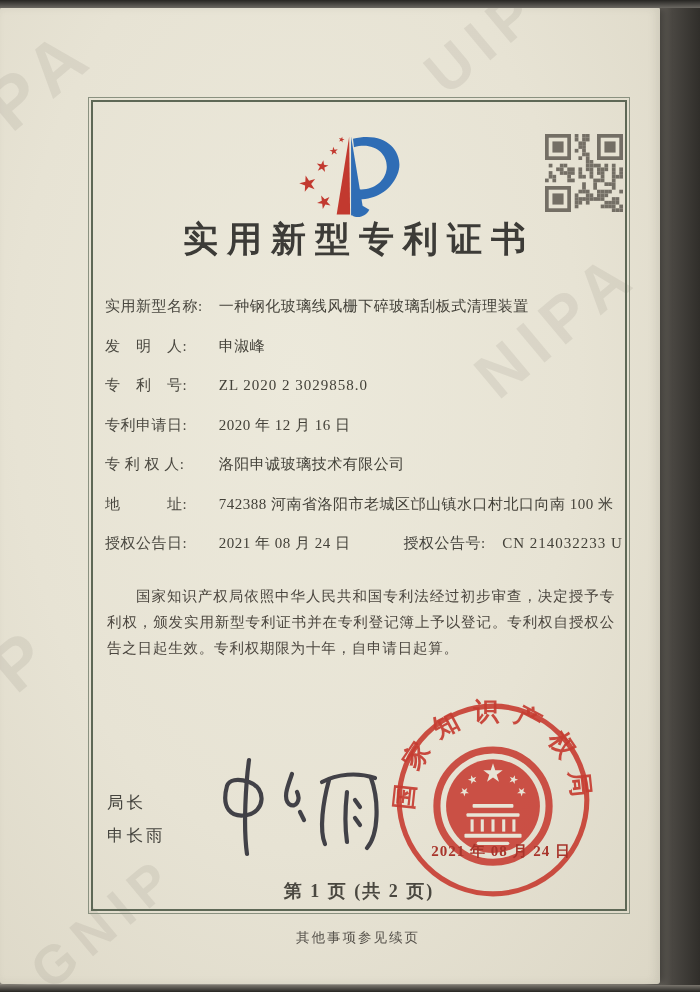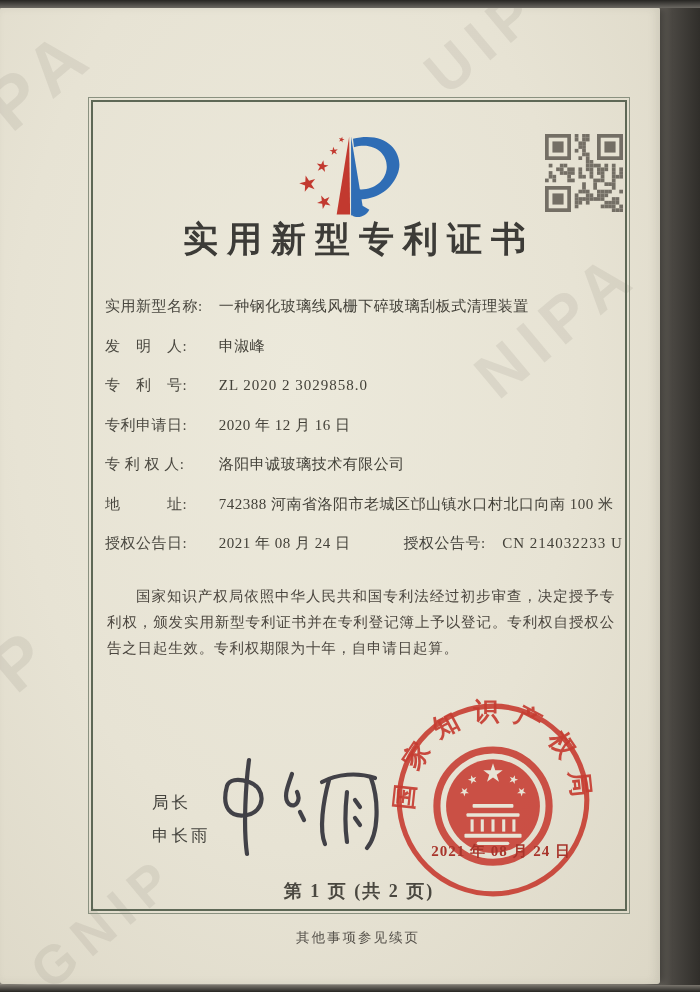--- a/index.html
+++ b/index.html
@@ -47,21 +47,21 @@
   .fvalue{color:#434139;letter-spacing:.5px;}
   .fvalue.num{letter-spacing:1px;}
   .gval{display:inline-block;width:168px;}
   .glabel{display:inline-block;width:108px;letter-spacing:.5px;text-align:center;}
   .paras{
     position:absolute;left:18px;top:486px;right:14px;
     font-size:14.5px;line-height:1.78;text-align:justify;letter-spacing:.8px;color:#4b463f;
   }
   .paras p{margin:0 0 4px 0;text-indent:2em;}
   .officer{position:absolute;left:18px;top:688px;font-size:16.5px;letter-spacing:3px;color:#45443e;}
-  .officer div{line-height:2;margin-left:45px;}
+  .officer div{line-height:2;}
   .signature{position:absolute;left:108px;top:652px;width:195px;height:115px;}
   .seal{position:absolute;left:302px;top:600px;width:204px;height:204px;mix-blend-mode:multiply;}
   .seal-date{
     position:absolute;left:312px;top:744px;width:200px;text-align:center;
     font-size:15px;font-weight:bold;letter-spacing:1px;color:#a8352c;z-index:4;
   }
   .page-info{position:absolute;left:0;bottom:10px;width:100%;text-align:center;font-size:18px;letter-spacing:2px;color:#4a4840;font-weight:bold;}
   .continuation{
     position:absolute;left:88px;top:922px;width:540px;text-align:center;
     font-size:13.5px;letter-spacing:2px;color:#55514a;z-index:2;

